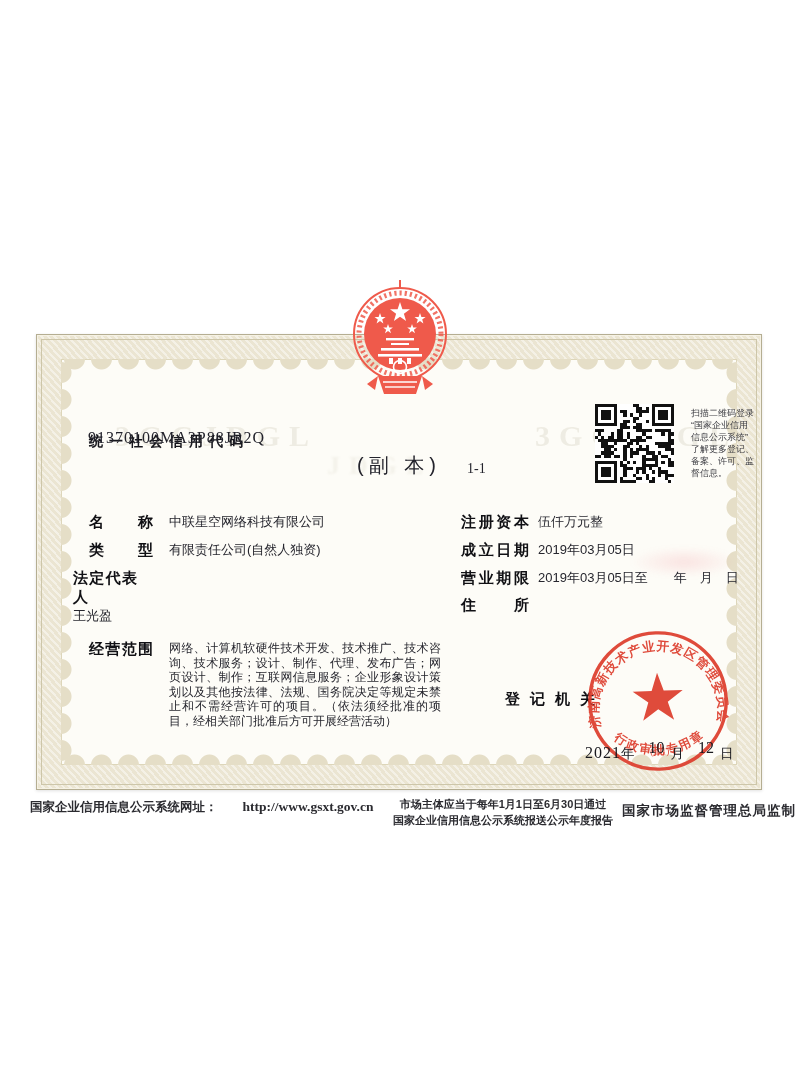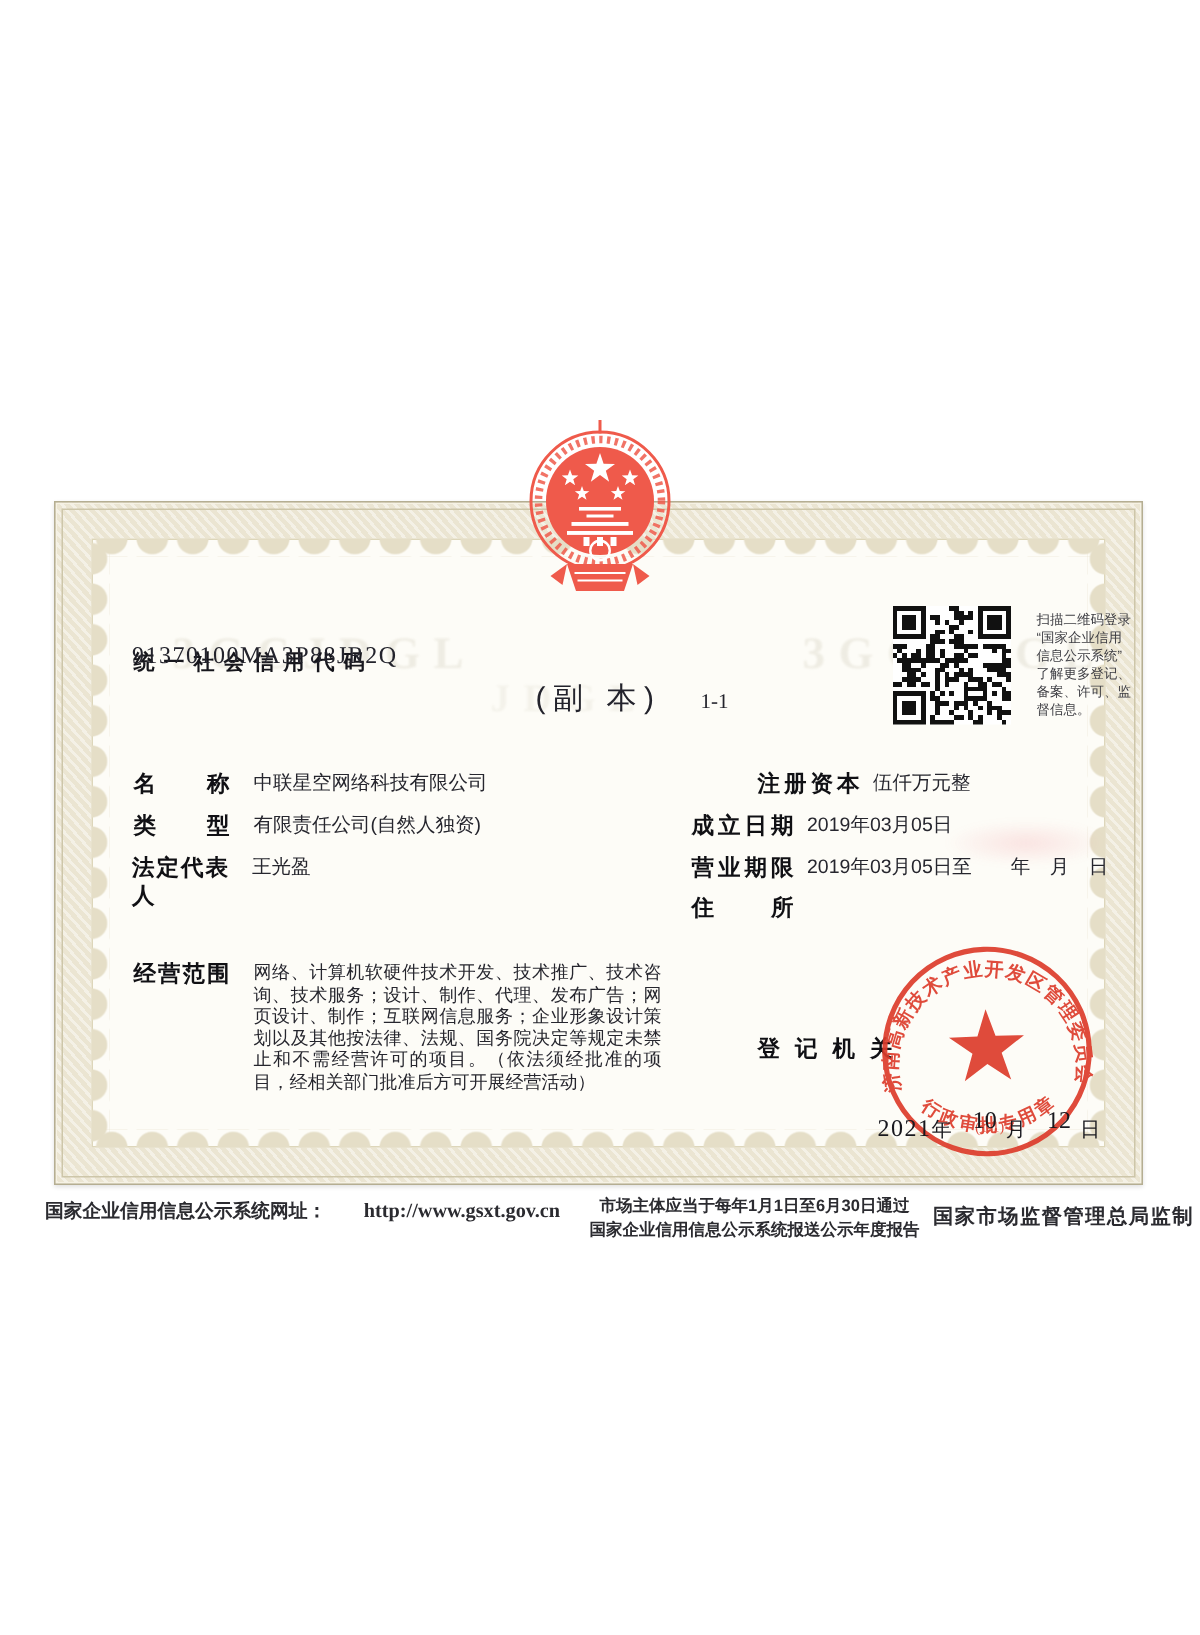--- a/index.html
+++ b/index.html
@@ -384,30 +384,30 @@
 督信息。</div>
 
   <div class="row" style="left:52px; top:178px;">
     <span class="flabel w64">名称</span>
     <span class="fvalue">中联星空网络科技有限公司</span>
   </div>
   <div class="row" style="left:52px; top:206px;">
     <span class="flabel w64">类型</span>
     <span class="fvalue">有限责任公司(自然人独资)</span>
   </div>
-  <div class="row" style="left:51px; top:234px;">
+  <div class="row" style="left:36px; top:234px;flex-direction:column;">
     <span class="flabel w64">法定代表人</span>
     <span class="fvalue">王光盈</span>
   </div>
   <div class="row" style="left:52px; top:261px;margin-top:44px;">
     <span class="flabel w64">经营范围</span>
     <span class="fvalue scope">网络、计算机软硬件技术开发、技术推广、技术咨询、技术服务；设计、制作、代理、发布广告；网页设计、制作；互联网信息服务；企业形象设计策划以及其他按法律、法规、国务院决定等规定未禁止和不需经营许可的项目。（依法须经批准的项目，经相关部门批准后方可开展经营活动）</span>
   </div>
 
-  <div class="row" style="left:424px; top:178px;margin-left:44px;">
+  <div class="row" style="left:424px; top:178px;">
     <span class="flabel w68">注册资本</span>
     <span class="fvalue">伍仟万元整</span>
   </div>
   <div class="row" style="left:424px; top:206px;">
     <span class="flabel w68">成立日期</span>
     <span class="fvalue">2019年03月05日</span>
   </div>
   <div class="row" style="left:424px; top:234px;">
     <span class="flabel w68">营业期限</span>
     <span class="fvalue">2019年03月05日至　　年　月　日</span>

